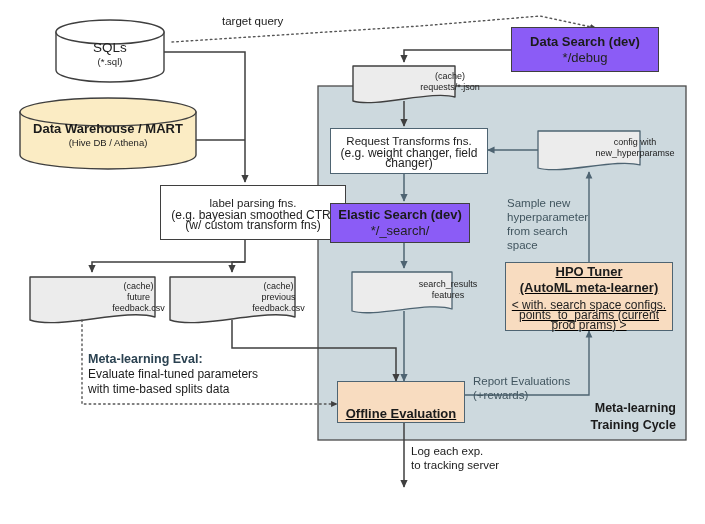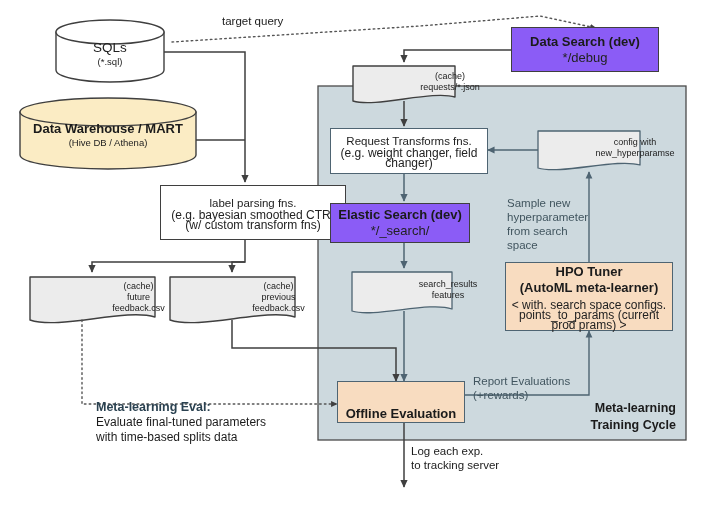--- a/index.html
+++ b/index.html
@@ -36,21 +36,21 @@
     z-index: 5;
   }
   .rect {
     border: 1.4px solid #3f3f3f;
     background: #ffffff;
   }
   .rect-blue-border {
     border: 1.4px solid #4e6472;
   }
   .yellow { background: #8b5cf6; }
-  .peach  { background: #f8dcc0; }
+  .peach  { background: #f8dcc0; text-decoration: underline; }
 
   .title-bold {
     font-weight: bold;
     color: #1b1b1b;
   }
   .t16 { font-size: 13.5px; line-height: 16px; }
   .t15 { font-size: 13px;  line-height: 16px; }
   .t13 { font-size: 11.5px; line-height: 14px; }
   .t11 { font-size: 9.5px;  line-height: 12px; }
   .t9  { font-size: 12px;    line-height: 10px; }
@@ -282,21 +282,21 @@
 hyperparameter
 from search
 space</div>
 
   <div class="edge-label t13 edge-label-blue" style="left:473px; top:374px; line-height:14px;">Report Evaluations
 (+rewards)</div>
 
   <div class="edge-label t13" style="left:411px; top:444px; line-height:14px;">Log each exp.
 to tracking server</div>
 
-  <div class="meta-block" style="left:96px; top:352px; width:220px;margin-top:48px;">
+  <div class="meta-block" style="left:88px; top:352px; width:220px;">
     <div class="meta-title">Meta-learning Eval:</div>
     <div class="meta-body" style="white-space:pre-line;">Evaluate final-tuned parameters
 with time-based splits data</div>
   </div>
 
   <div class="container-label" style="left:520px; top:400px; width:156px; white-space:pre-line;">Meta-learning
 Training Cycle</div>
 
 
 </div>

